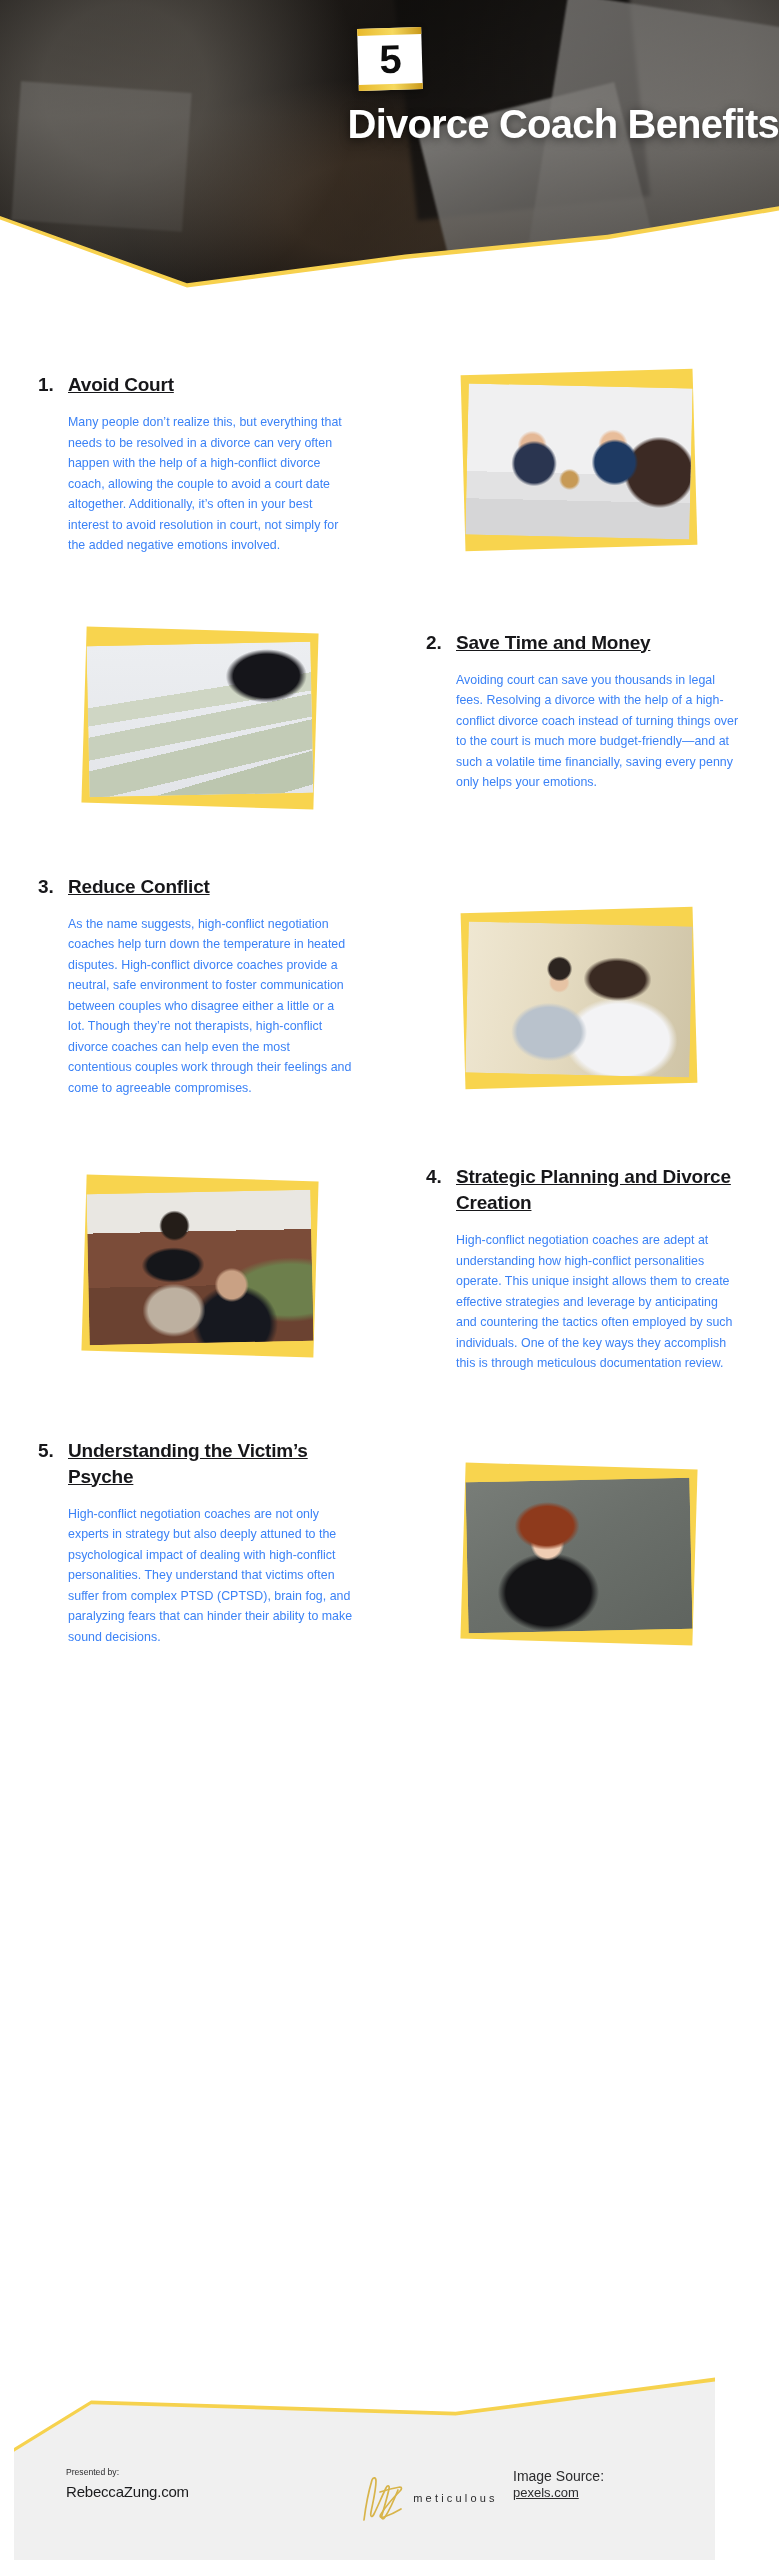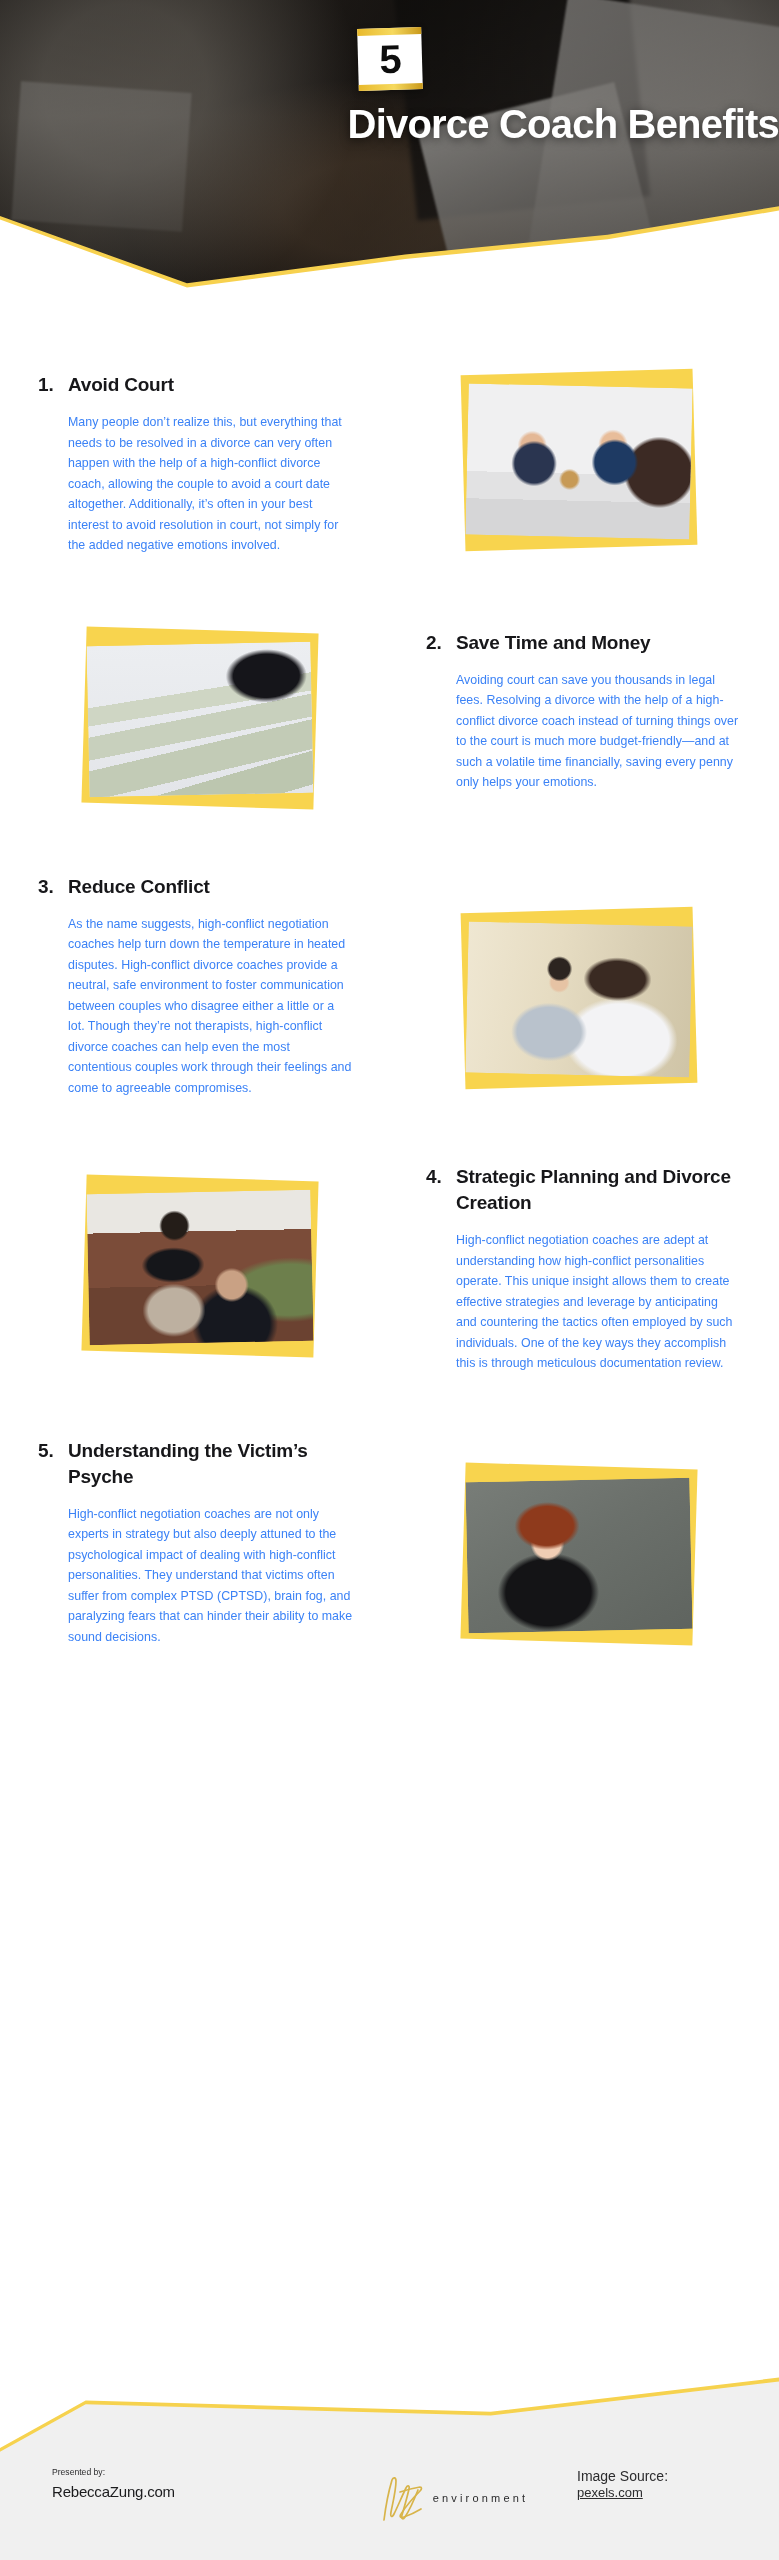--- a/index.html
+++ b/index.html
@@ -161,20 +161,21 @@
     line-height: 26px;
     flex: 0 0 auto;
     min-width: 19px;
   }
   .head-title {
     font-size: 19px;
     font-weight: 700;
     color: #17171a;
     line-height: 26px;
     letter-spacing: -0.2px;
+    text-decoration: underline;
   }
   .body-text {
     font-size: 12.4px;
     line-height: 20.5px;
     color: #3b82f6;
     padding-left: 30px;
     letter-spacing: 0.02px;
   }
   .col-text.right .body-text { padding-left: 30px; }
 
@@ -250,22 +251,22 @@
     background:
       radial-gradient(ellipse at 36% 30%, #8e3a1c 0 13%, rgba(0,0,0,0) 16%),
       radial-gradient(circle at 36% 42%, #f0cdb4 0 8%, rgba(0,0,0,0) 10%),
       radial-gradient(ellipse at 36% 74%, #141416 0 21%, rgba(0,0,0,0) 25%),
       linear-gradient(150deg, #787d78 0%, #6b706b 45%, #5f645f 100%);
   }
 
   
   .footer {
     position: absolute;
-    left: 0; bottom: 0;
-    width: 779px;
+    left: 14px; bottom: 0;
+    width: 701px;
     height: 190px;
   }
   .footer-bg {
     position: absolute; inset: 0;
     background: #f0f0f0;
     clip-path: polygon(0 43%, 11% 18%, 63% 24%, 100% 6%, 100% 100%, 0 100%);
   }
   .footer-stripe {
     position: absolute; inset: 0;
     background: #f6d24e;
@@ -447,21 +448,21 @@
     </div>
 
     <div class="foot-mid">
       <svg class="logo-mark" width="52" height="56" viewBox="0 0 52 56">
         <path d="M8 50 C10 34 13 20 16 10 C17 7 20 7 20 11 C20 20 17 32 15 42
                  C14 47 16 48 18 44 C22 36 26 26 30 18 C31 15 34 15 33 19
                  C31 28 28 38 26 45 C25 49 27 50 29 47 C33 41 38 30 42 20" fill="none" stroke="#d8b44a" stroke-width="1.7" stroke-linecap="round"></path>
         <path d="M24 22 C30 20 38 18 44 17 C46 17 46 19 44 21 C38 27 30 36 25 44
                  C23 47 25 48 28 47 C34 45 40 42 45 39" fill="none" stroke="#d8b44a" stroke-width="1.7" stroke-linecap="round"></path>
       </svg>
-      <span class="logo-word">environment</span>
+      <span class="logo-word">meticulous</span>
     </div>
 
     <div class="foot-right">
       <div class="foot-label">Image Source:</div>
       <div class="foot-src">pexels.com</div>
     </div>
   </div>
 </div>
 
 </body></html>

